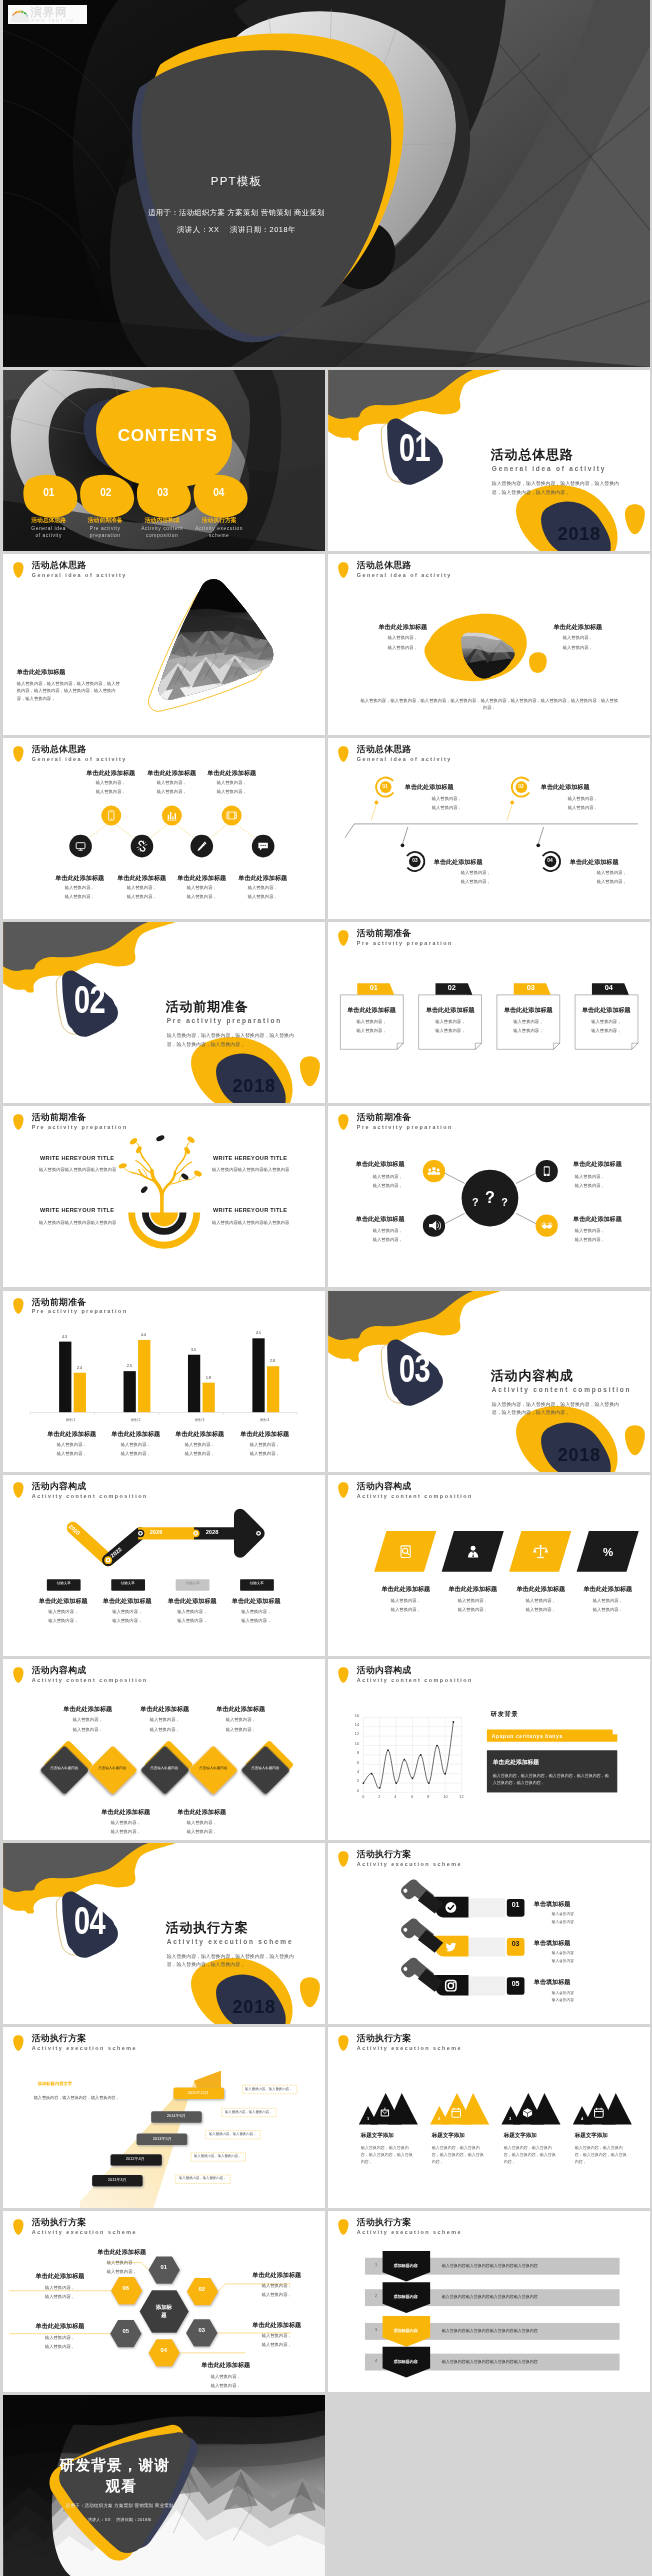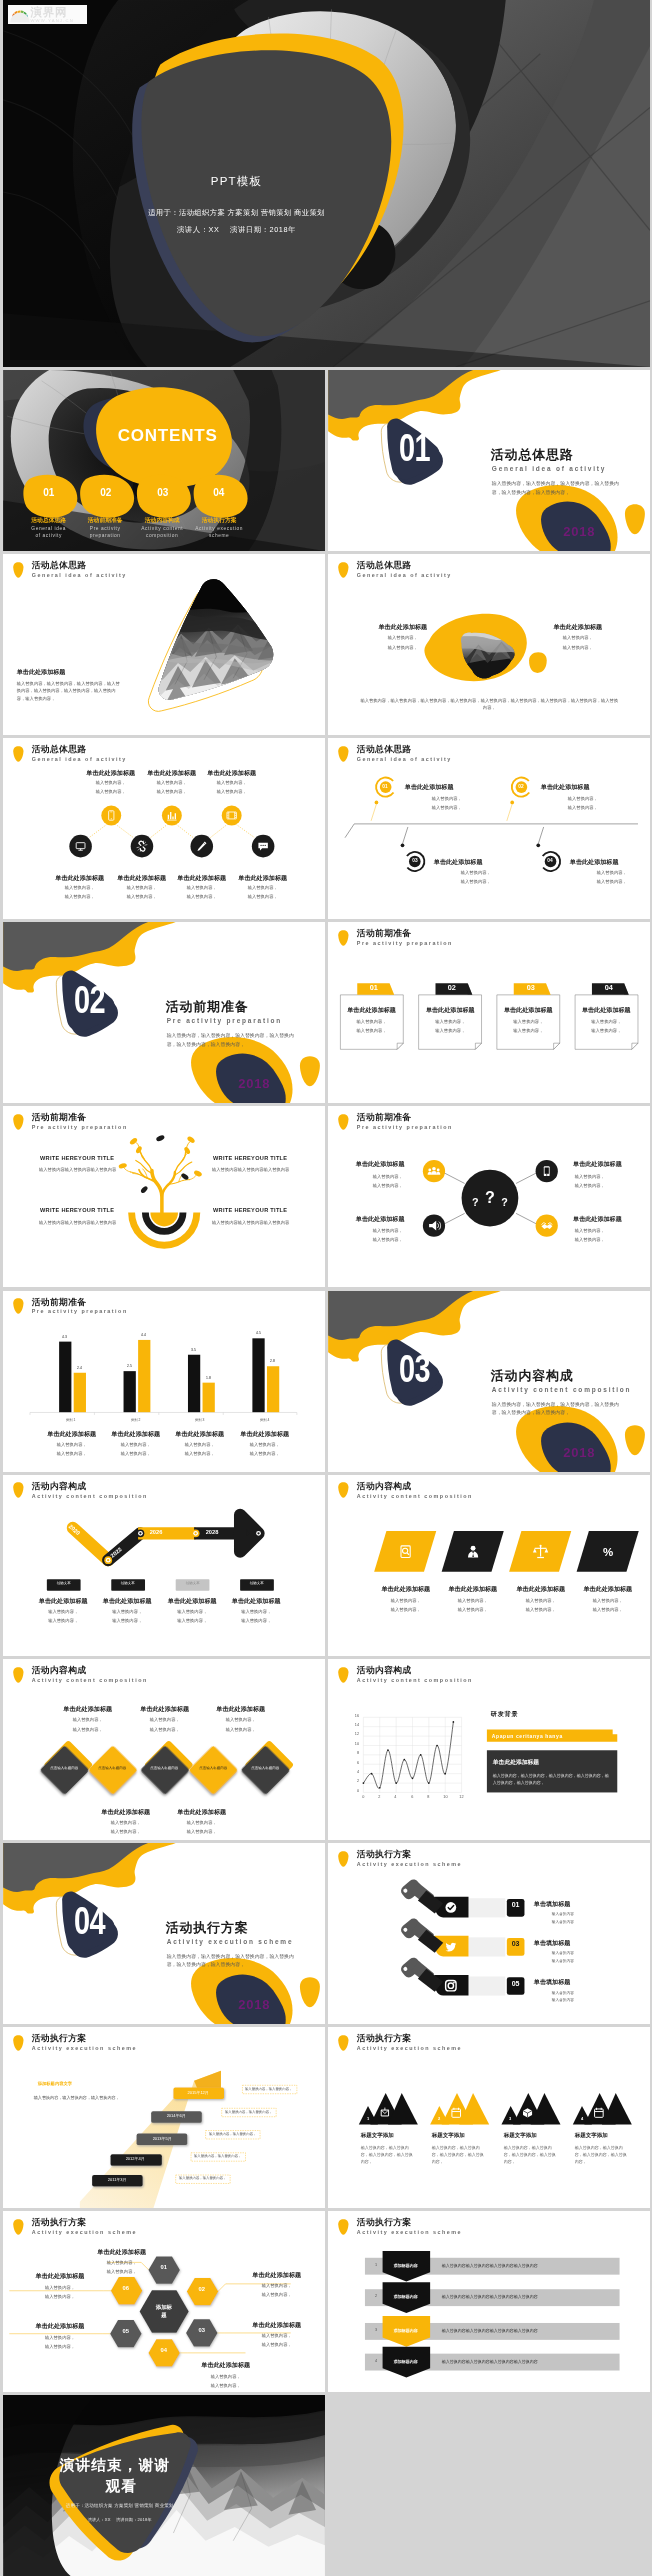--- a/index.html
+++ b/index.html
@@ -30,21 +30,21 @@
 .shdr .pin{width:10.7px;height:16px;flex:0 0 auto;margin-top:0.8px;}
 .shdr .txt{margin-left:7.7px;line-height:1;}
 .shdr .cn{font-size:8.8px;font-weight:700;color:#1d1d1d;letter-spacing:0.3px;}
 .shdr .en{font-size:5.4px;color:#6d6d6d;letter-spacing:1.5px;margin-top:3.1px;font-weight:600;}
 
 
 .sec-num{position:absolute;font-size:38px;font-weight:700;color:#fff;letter-spacing:-0.8px;line-height:1;transform:scaleX(0.76);font-family:"Liberation Sans",sans-serif;}
 .sec-cn{position:absolute;font-size:13px;font-weight:700;color:#1d1d1d;letter-spacing:0.8px;}
 .sec-en{position:absolute;font-size:6.5px;color:#6d6d6d;letter-spacing:1.8px;font-weight:600;}
 .sec-body{position:absolute;font-size:4.9px;color:#555;line-height:1.75;width:130px;}
-.sec-year{position:absolute;font-size:13px;font-weight:700;color:#701a75;letter-spacing:0.8px;}
+.sec-year{position:absolute;font-size:18px;font-weight:700;color:#0f172a;letter-spacing:0.8px;}
 
 
 .t-title{position:absolute;font-size:6.1px;font-weight:700;color:#1d1d1d;text-align:center;white-space:nowrap;}
 .t-line{position:absolute;font-size:4.3px;color:#555;text-align:center;white-space:nowrap;}
 .t-body{position:absolute;font-size:4.3px;color:#555;line-height:1.7;}
 
 
 .co-heading{position:absolute;font-size:17px;font-weight:700;color:#fff;letter-spacing:0.8px;}
 .co-num{position:absolute;font-size:10px;font-weight:700;color:#fff;text-align:center;width:26px;}
 .co-cn{position:absolute;font-size:5.8px;font-weight:700;color:#F9B508;text-align:center;white-space:nowrap;}
@@ -1321,21 +1321,21 @@
             <path d="M310 100 L324 148 L300 190"></path>
           </g>
    <path d="M0 46 C60 30 120 50 180 36 C250 20 330 42 419.5 22 L419.5 0 L0 0 Z" fill="#060606"></path>
    <path d="M0 80 C56 64 114 84 176 70 C246 54 336 76 419.5 52 L419.5 20 C330 40 250 18 180 34 C120 48 60 28 0 44 Z" fill="#1d1d1d" opacity="0.9"></path>
    <path d="M0 110 C50 96 106 112 166 100 C240 86 336 104 419.5 80 L419.5 54 C336 78 246 56 176 72 C114 86 56 66 0 82 Z" fill="#4b4b4b" opacity="0.65"></path>
    <path d="M0 0 L120 0 C78 44 60 110 64 170 C66 206 76 226 88 236 L0 236 Z" fill="#080808" opacity="0.9"></path>
    <path d="M75.86 92.13 C119.54 67.87 167.23 50.10 216.14 39.87 C227.99 35.46 239.29 47.50 234.14 59.04 C220.12 109.75 198.27 158.68 169.86 202.96 C163.41 217.40 144.13 220.22 133.81 208.24 C107.57 185.72 84.58 159.04 66.19 129.76 C55.43 117.27 60.41 97.88 75.86 92.13 Z" fill="#F9B508"></path>
    <path d="M99.29 83.08 C142.57 67.02 188.61 57.44 234.71 54.92 C247.96 52.17 258.42 66.09 252.09 78.05 C238.39 117.23 218.60 154.59 193.91 187.95 C186.23 202.45 166.41 204.76 155.61 192.41 C129.59 170.42 106.73 144.30 88.39 115.59 C78.38 104.15 84.41 86.17 99.29 83.08 Z" fill="#3a4058"></path>
    <path d="M88.76 86.92 C131.91 67.61 178.31 54.74 225.24 49.08 C237.94 45.56 248.86 58.70 243.06 70.54 C229.37 114.11 208.93 155.90 182.94 193.46 C175.84 207.97 156.25 210.57 145.61 198.41 C119.59 176.42 96.73 150.30 78.39 121.59 C68.02 109.74 73.59 91.12 88.76 86.92 Z" fill="#434343"></path>
   </svg>
-  <div class="cl-title" style="left:57px;top:63px;width:123px;text-align:left">演讲结束，谢谢</div>
+  <div class="cl-title" style="left:57px;top:63px;width:123px;text-align:left">研发背景，谢谢</div>
   <div class="cl-title" style="left:57px;top:84px;width:123px;text-align:center">观看</div>
   <div class="cl-scope" style="left:54px;top:108px;width:126px">适用于：活动组织方案 方案策划 营销策划 商业策划</div>
   <div class="cl-by" style="left:54px;top:122px;width:126px;white-space:pre">演讲人：XX    演讲日期：2018年</div>
  </div>
 
 </div>
 
 </div>
 
 

